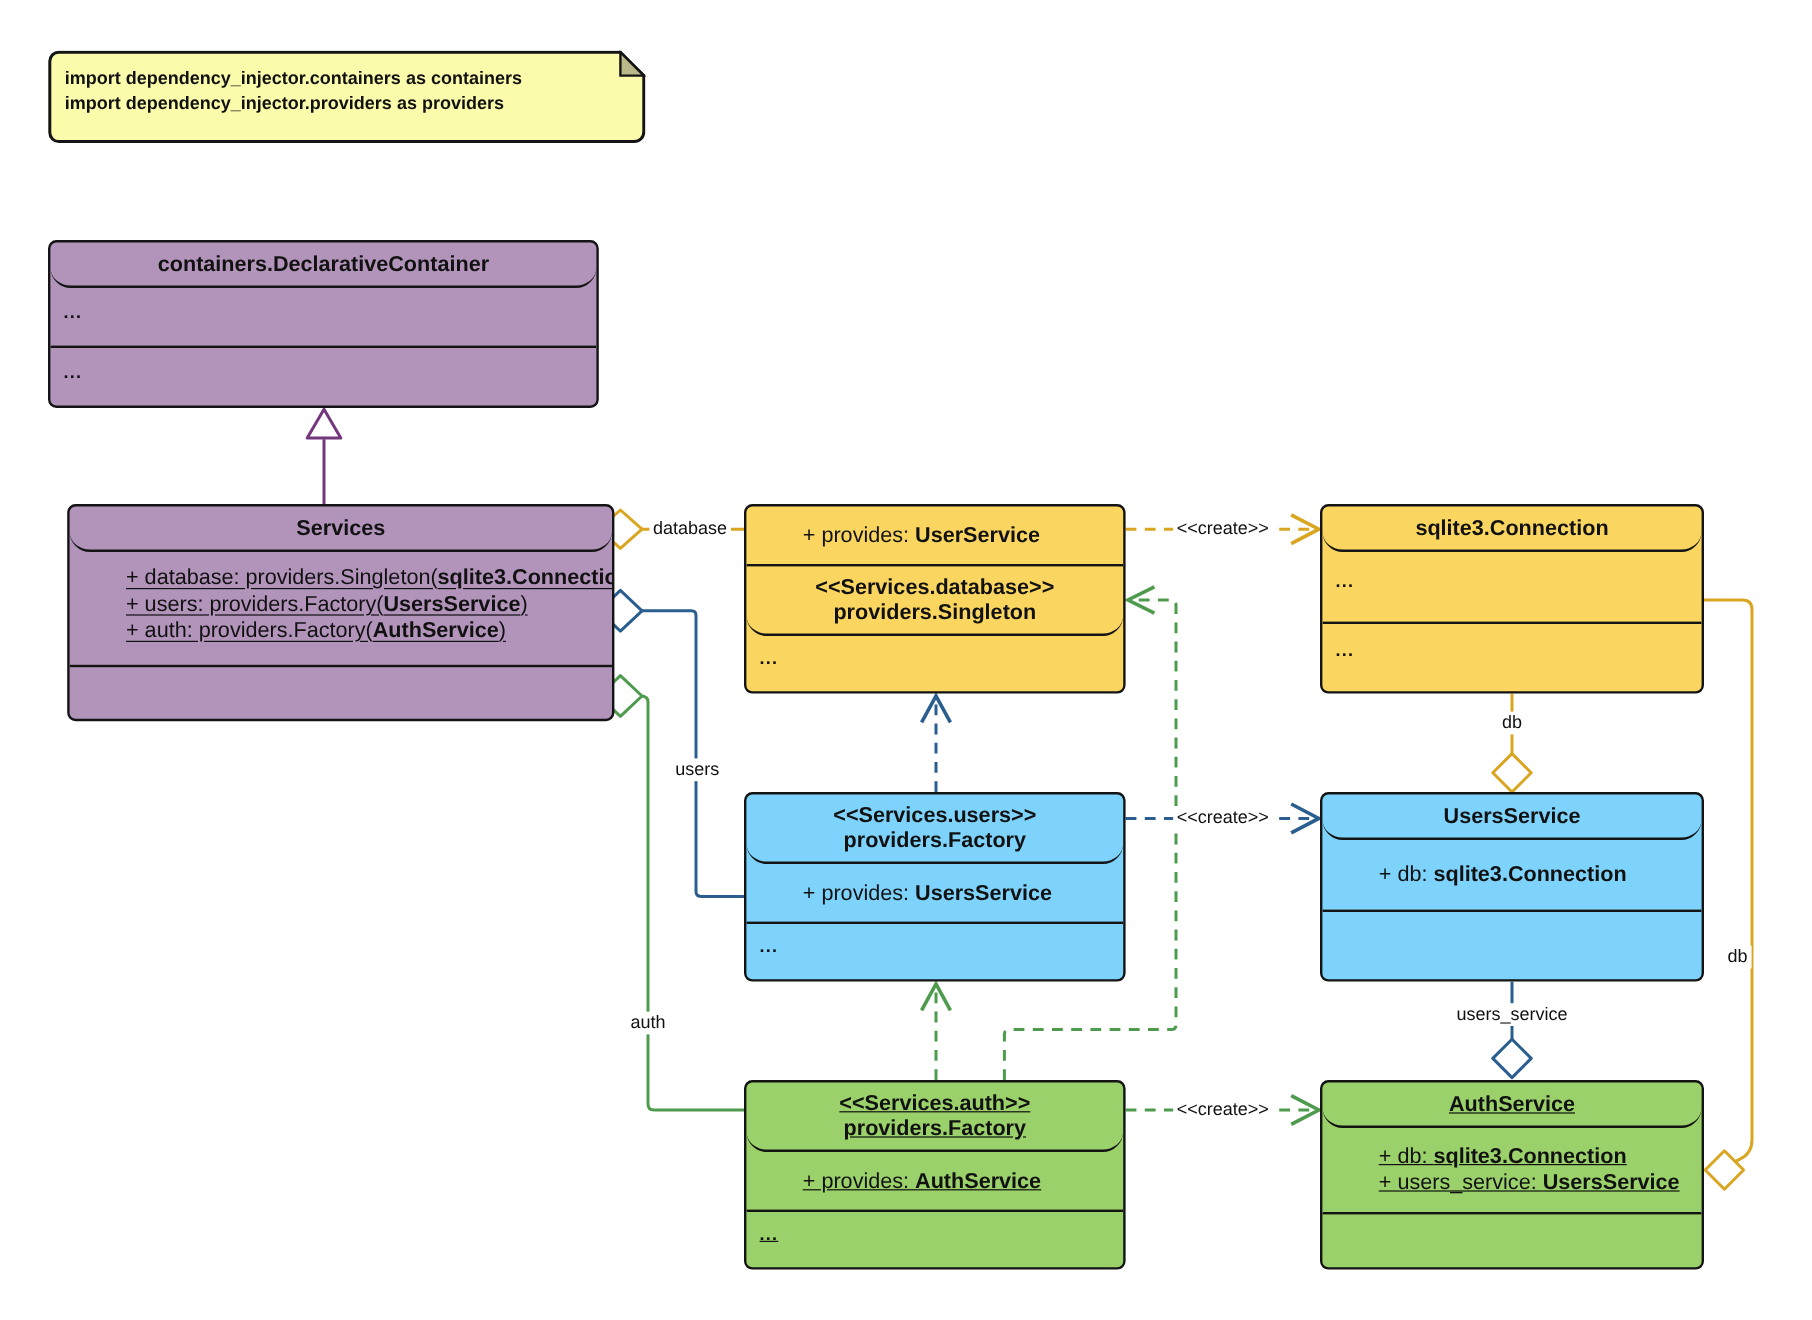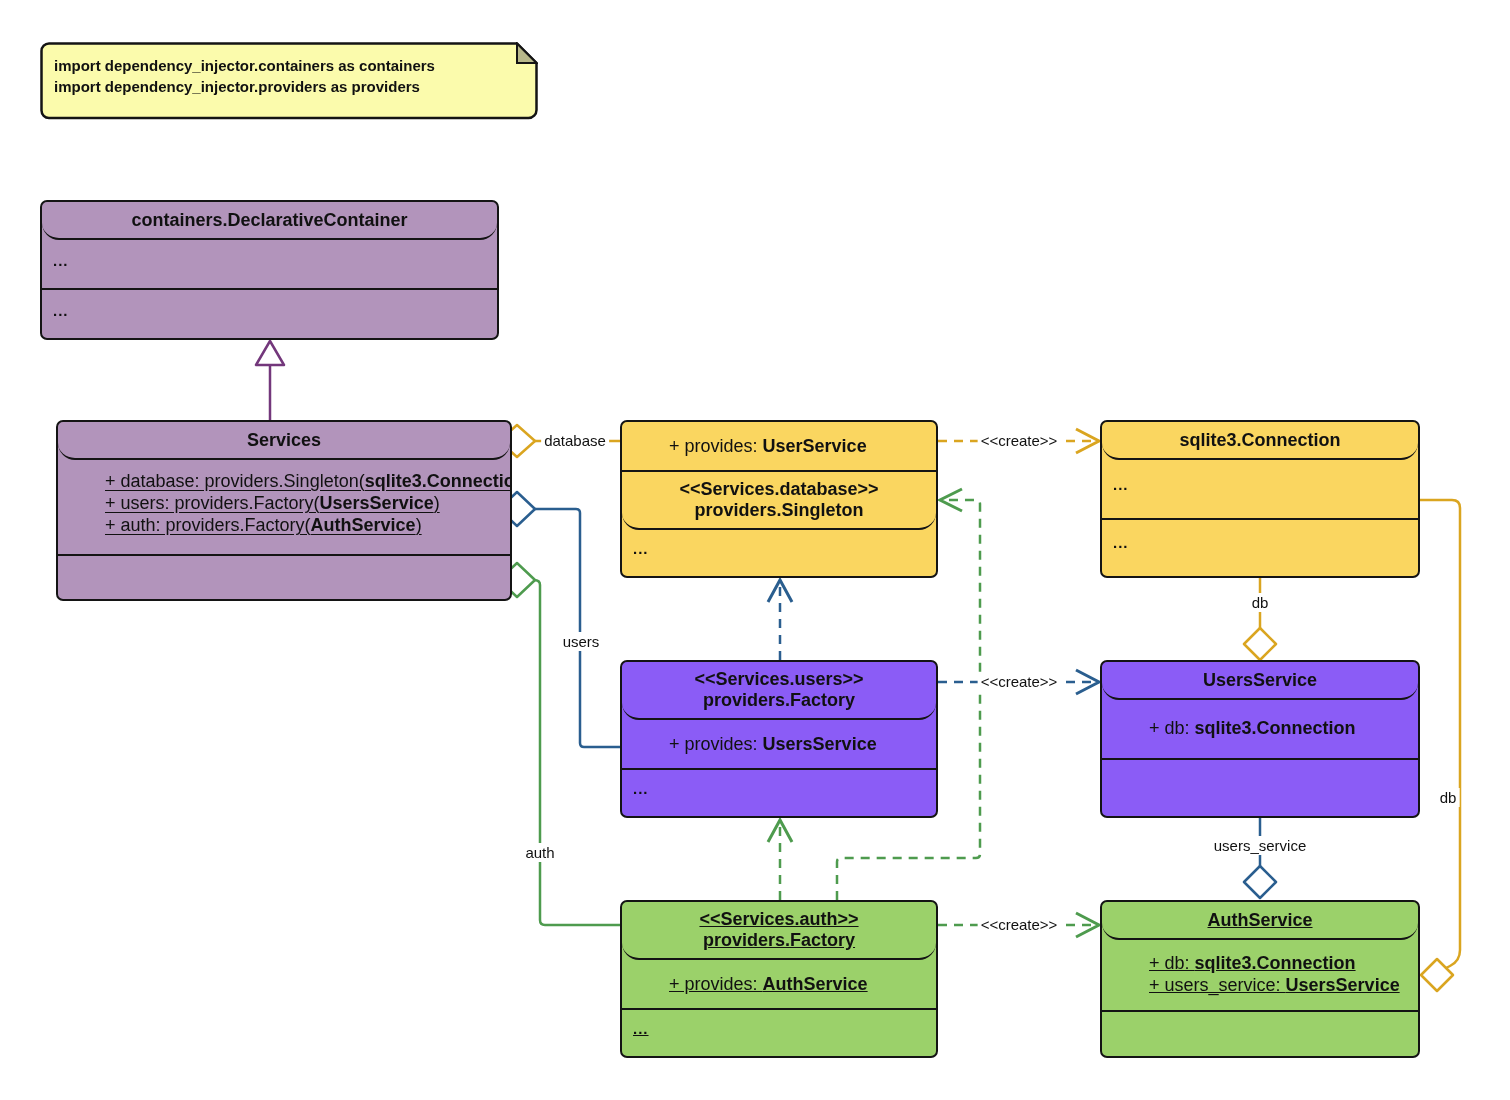--- a/index.html
+++ b/index.html
@@ -18,21 +18,21 @@
   .uml-class .title{
     display:flex;flex-direction:column;justify-content:center;align-items:center;
     font-weight:bold;font-size:18px;line-height:21px;text-align:right;border-radius:17px;
   }
   .attr-line{font-size:18px;line-height:22px;padding:0 10px;white-space:nowrap;margin-left:37px;}
   .attr-line b{font-weight:bold;}
   .underlined{text-decoration:underline;text-underline-offset:3px;}
   .dots{font-size:15px;font-weight:bold;padding-left:11px;letter-spacing:1px;}
   .fill-purple{background:#B294BB;}
   .fill-yellow{background:#FAD660;}
-  .fill-blue{background:#8b5cf6;}
+  .fill-blue{background:#7dd3fc;}
   .fill-green{background:#9BD16A;text-decoration:underline;}
   
   .note{position:absolute;left:40px;top:42px;width:498px;height:78px;}
   .note svg{position:absolute;left:0;top:0;}
   .note-text{position:relative;padding:13px 0 0 14px;font-weight:bold;font-size:15px;line-height:21px;white-space:nowrap;}
   
   .edge-label{
     position:absolute;transform:translateX(-50%);background:#ffffff;
     font-size:15px;line-height:19px;padding:0 3px;white-space:nowrap;
   }

